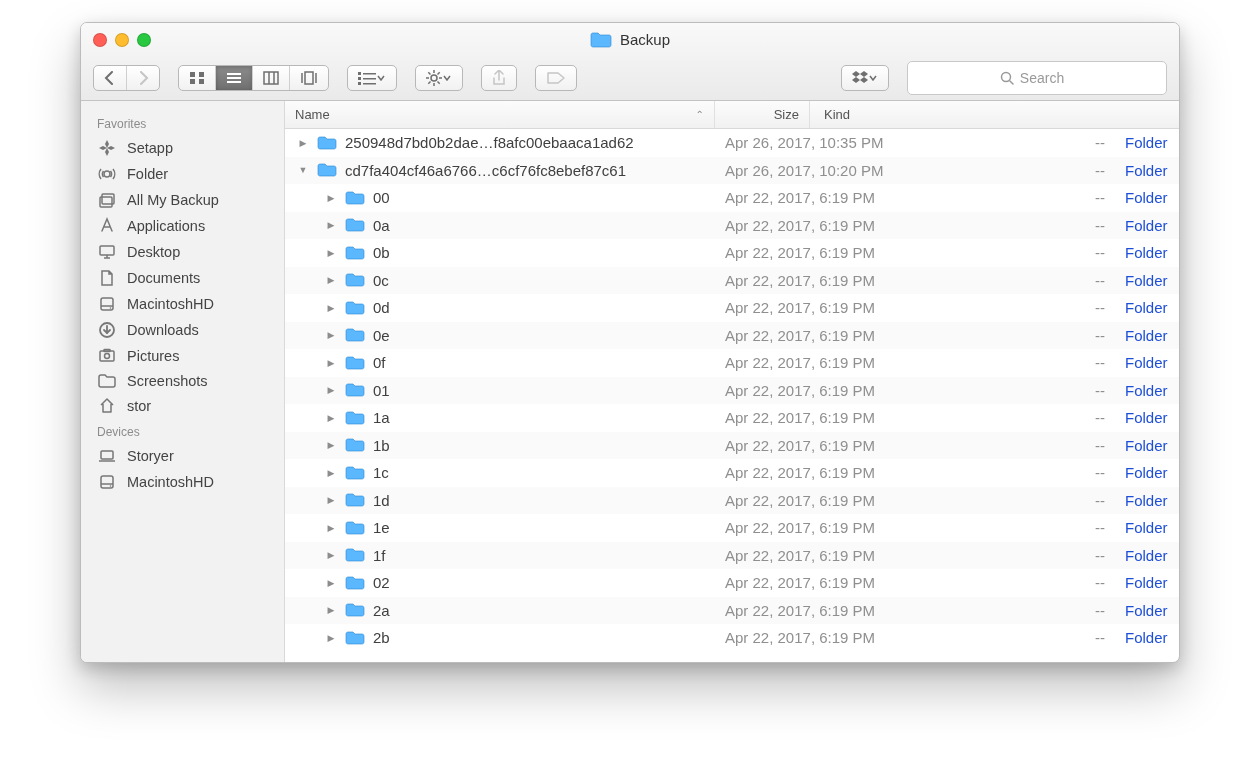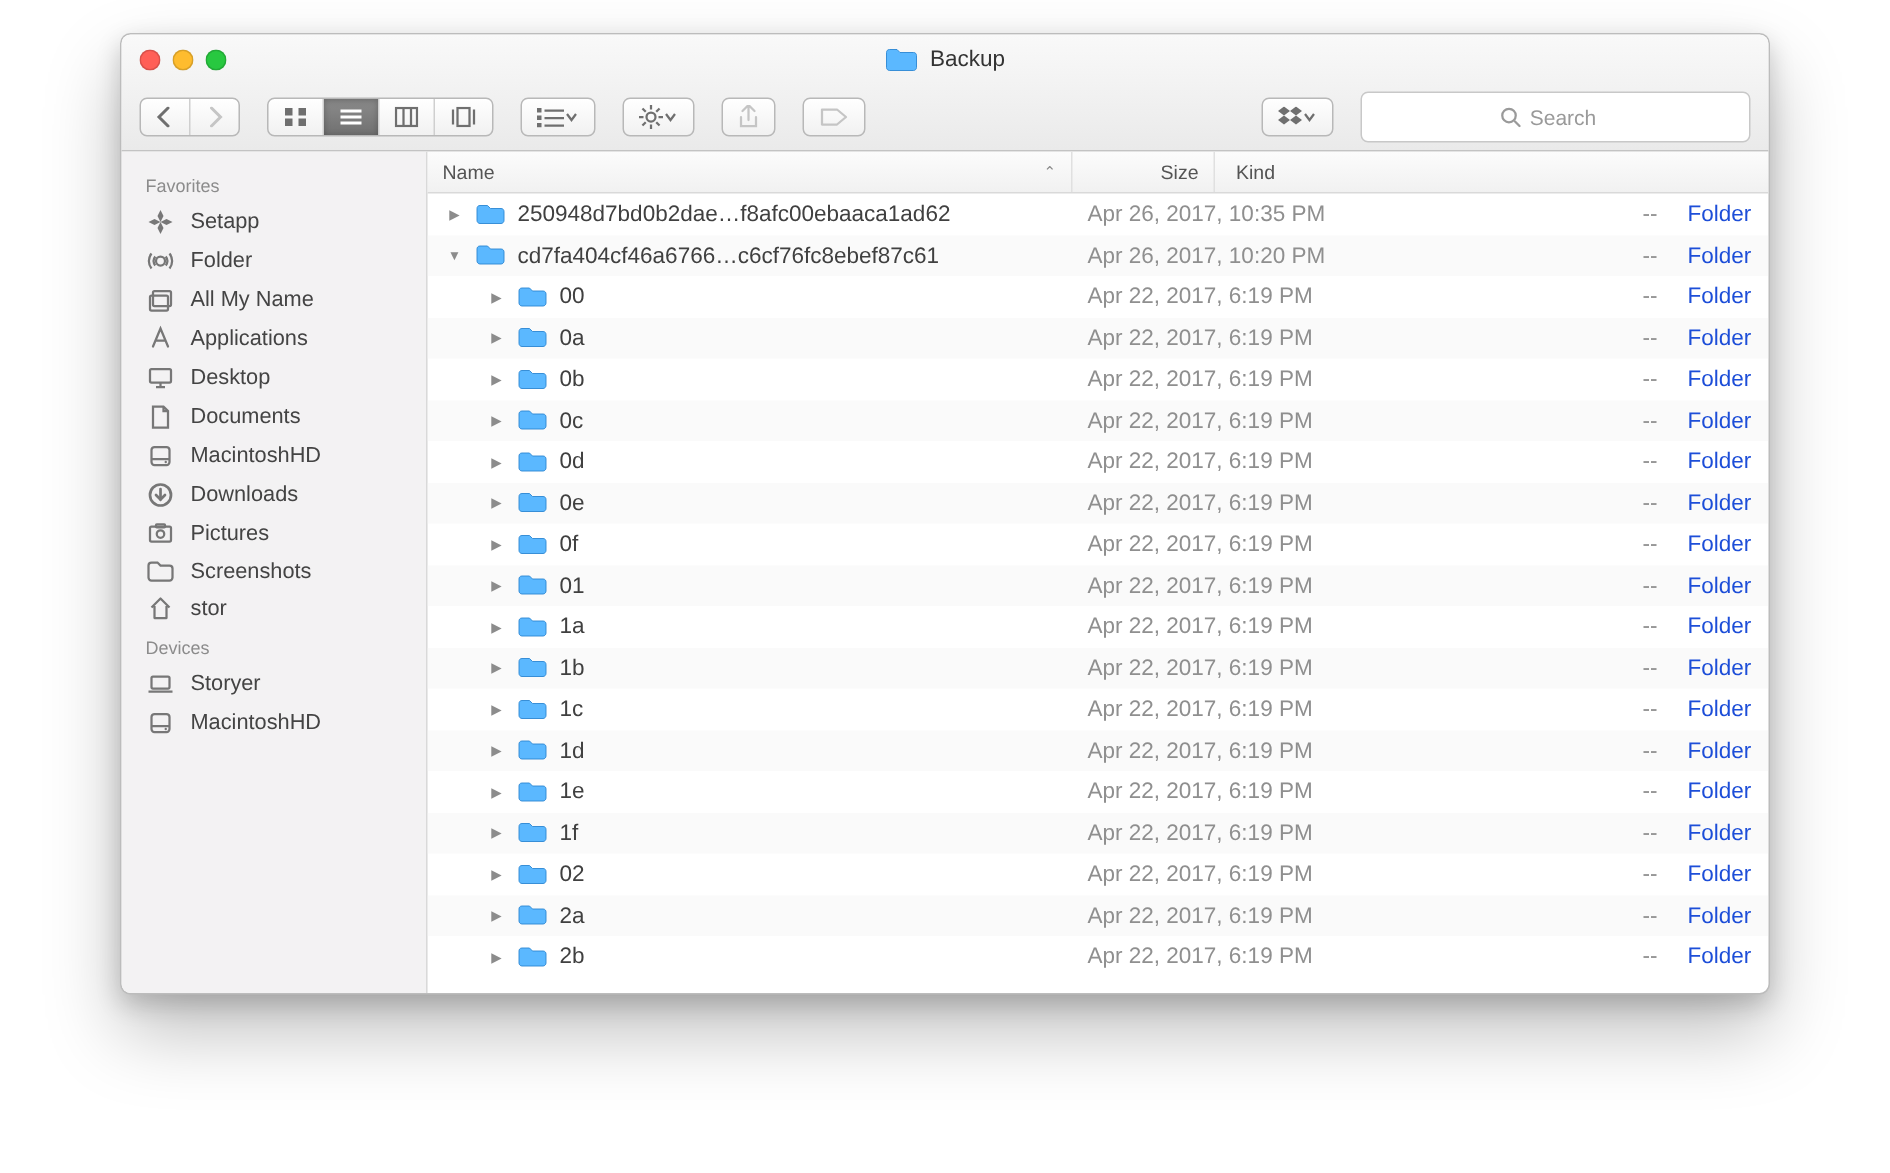--- a/index.html
+++ b/index.html
@@ -268,21 +268,21 @@
           </div>
           <div class="sb-item">
             <span class="icon">
               <svg width="18" height="18" viewBox="0 0 18 18">
                 <g fill="none" stroke="#777" stroke-width="1.5">
                   <rect x="2" y="6" width="12" height="10" rx="1"></rect>
                   <rect x="4" y="3" width="12" height="10" rx="1"></rect>
                 </g>
               </svg>
             </span>
-            <span>All My Name</span>
+            <span>All My Backup</span>
           </div>
           <div class="sb-item">
             <span class="icon">
               <svg width="18" height="18" viewBox="0 0 18 18">
                 <path d="M4 14 L9 2 L14 14 M6 10 H12" fill="none" stroke="#777" stroke-width="1.5" stroke-linecap="round"></path>
               </svg>
             </span>
             <span>Applications</span>
           </div>
           <div class="sb-item">

